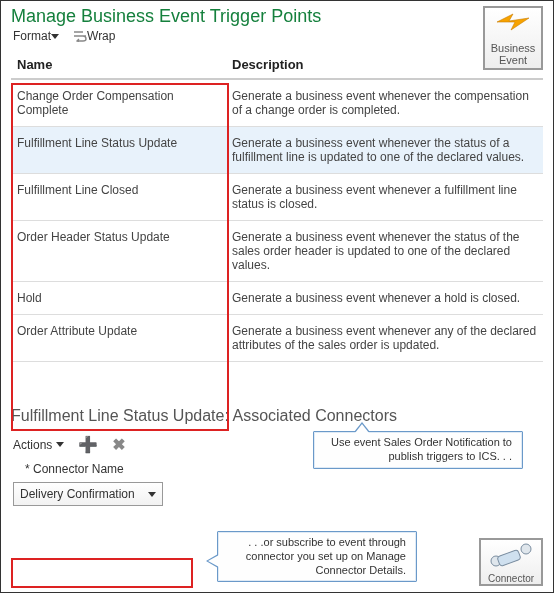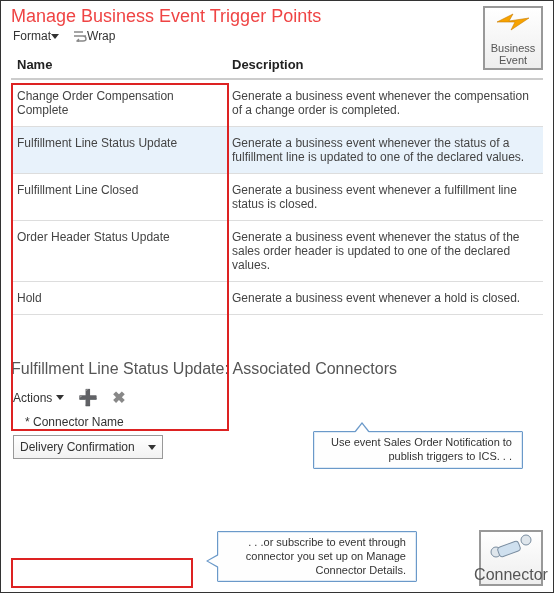--- a/index.html
+++ b/index.html
@@ -10,21 +10,21 @@
     font-size: 12px;
     color: #333;
     background: #fff;
     width: 554px;
     height: 593px;
     position: relative;
     border: 1px solid #333;
   }
   .page-title {
     font-size: 18px;
-    color: #ef4444;
+    color: #15803d;
     margin: 5px 10px 2px 10px;
     font-weight: normal;
   }
   .toolbar {
     margin: 0 10px 6px 12px;
     display: flex;
     align-items: center;
     gap: 14px;
     font-size: 12px;
     color: #333;
@@ -185,25 +185,25 @@
     content:'';position:absolute;left:2px;top:-6px;
     border-top:6px solid transparent;
     border-bottom:6px solid transparent;
     border-right:11px solid #fefefe;
   }
   .badge2 {
     position: absolute;
     right: 10px;
     bottom: 6px;
     width: 64px;
-    height: 56px;
+    height: 48px;
     border: 2px solid #999;
     background: linear-gradient(#fff,#eee);
     text-align: center;
-    font-size: 16px;
+    font-size: 10px;
     color: #555;
     display:flex;
     flex-direction:column;
     align-items:center;
     justify-content:center;
     gap:2px;
   }
 </style>
 </head>
 <body>
@@ -260,20 +260,24 @@
           <td>Generate a business event whenever a fulfillment line status is closed.</td>
         </tr>
         <tr>
           <td>Order Header Status Update</td>
           <td>Generate a business event whenever the status of the sales order header is updated to one of the declared values.</td>
         </tr>
         <tr>
           <td>Hold</td>
           <td>Generate a business event whenever a hold is closed.</td>
         </tr>
+        <tr>
+          <td>Order Attribute Update</td>
+          <td>Generate a business event whenever any of the declared attributes of the sales order is updated.</td>
+        </tr>
       </tbody>
   </table>
 </div>
 
 <div class="red-box"></div>
 
 <div class="callout callout1">
   <span class="callout-tail"></span>
   <span>Use event Sales Order Notification to publish triggers to ICS. . .</span>
 </div>

